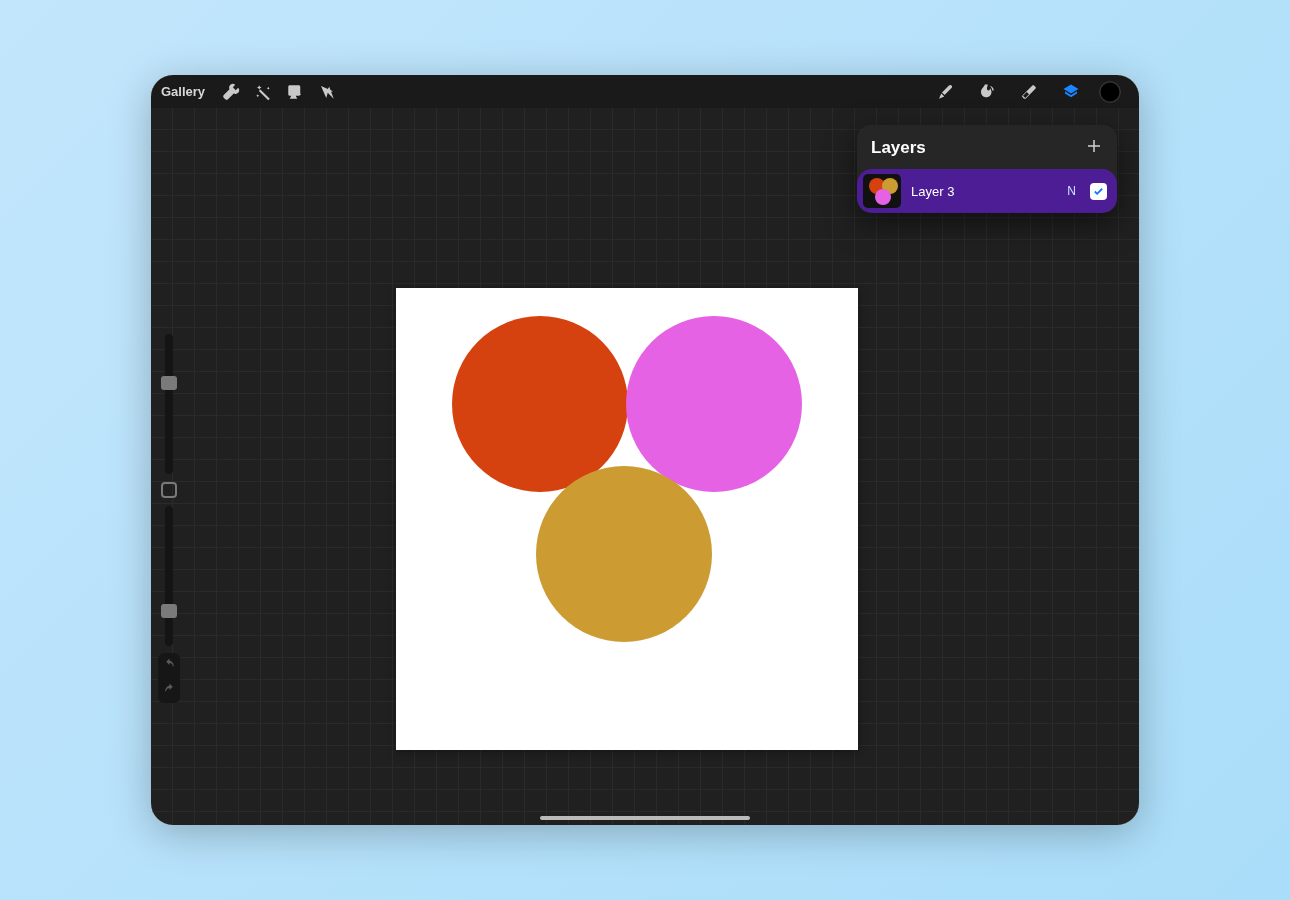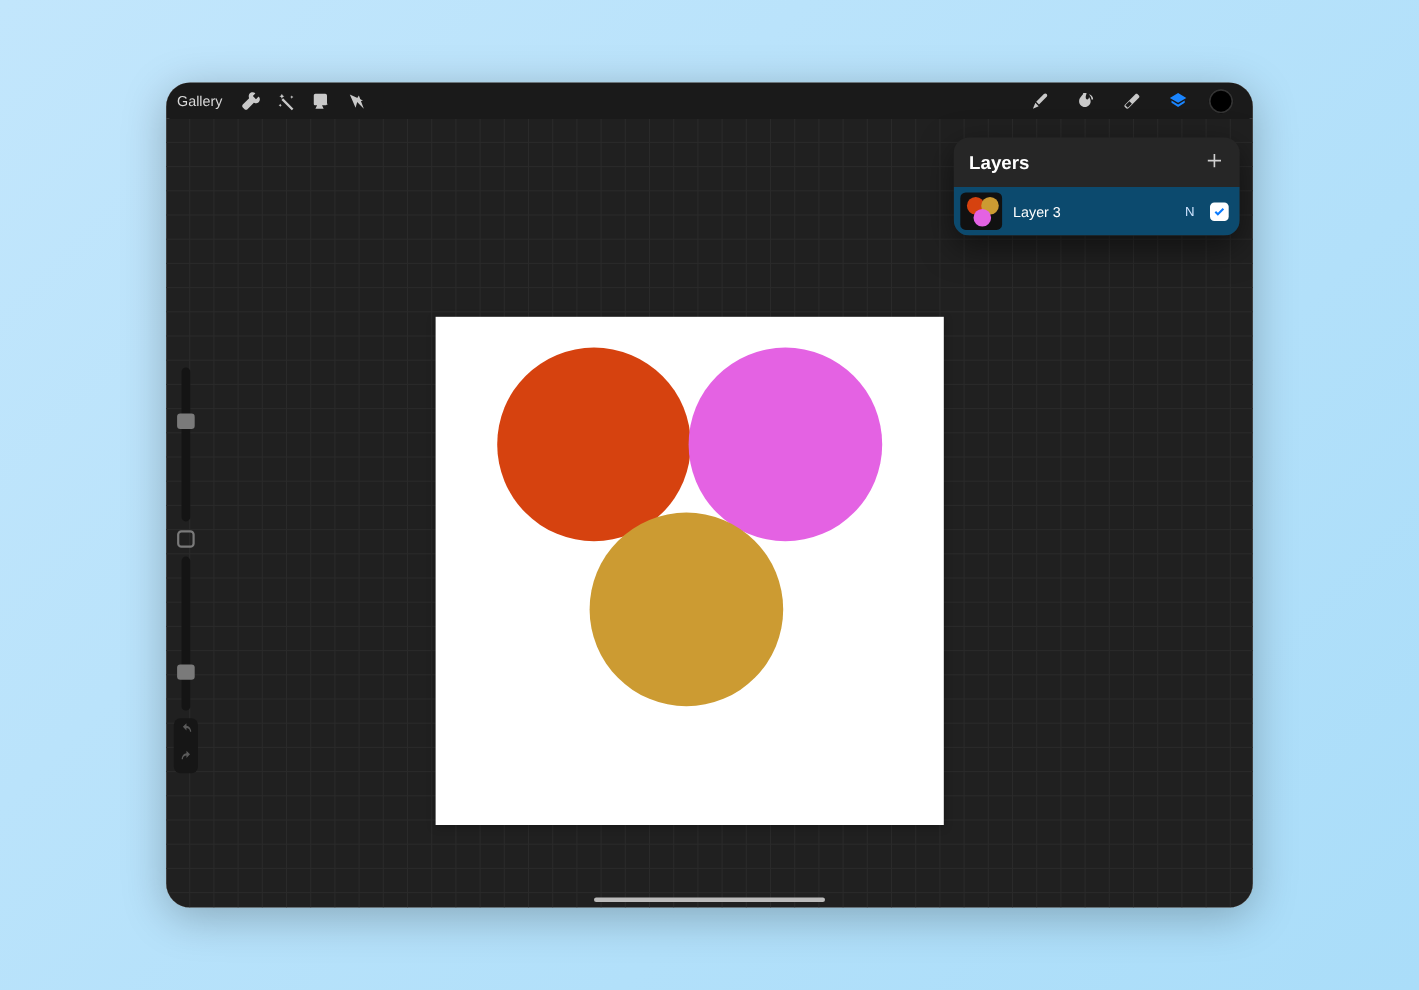--- a/index.html
+++ b/index.html
@@ -34,21 +34,21 @@
     display: flex;
     align-items: center;
     padding: 0 10px;
     gap: 6px;
     background: #1a1a1a;
     position: relative;
     z-index: 5;
   }
   .toolbar-left { display: flex; align-items: center; gap: 4px; }
   .toolbar-right { margin-left: auto; display: flex; align-items: center; gap: 14px; padding-right: 8px; }
-  .gallery-label { color: #d8d8d8; font-size: 13px; font-weight: 400; margin-right: 8px; cursor: pointer; }
+  .gallery-label { color: #d8d8d8; font-size: 13px; font-weight: 700; margin-right: 8px; cursor: pointer; }
   .tb-btn {
     width: 28px; height: 28px;
     display: flex; align-items: center; justify-content: center;
     color: #c9c9c9; cursor: pointer;
     border-radius: 6px;
   }
   .tb-btn svg { width: 18px; height: 18px; }
   .tb-btn.active { color: #1a85ff; }
   .color-swatch {
     width: 22px; height: 22px; border-radius: 11px;
@@ -112,21 +112,21 @@
     border-radius: 6px;
     display: flex; flex-direction: column;
     align-items: center; justify-content: space-around;
     color: #5a5a5a;
   }
   .undo-redo svg { width: 13px; height: 13px; }
 
   
   .layers-panel {
     position: absolute;
-    top: 50px; right: 12px;
+    top: 50px; right: 22px;
     width: 260px;
     background: #262626;
     border-radius: 14px;
     box-shadow: 0 10px 30px rgba(0,0,0,0.5);
     overflow: hidden;
     z-index: 10;
     margin-left: 27px;
   }
   .layers-header {
     display: flex; align-items: center; justify-content: space-between;
@@ -136,21 +136,21 @@
   .layers-add { color: #d0d0d0; cursor: pointer; }
   .layers-add svg { width: 18px; height: 18px; }
 
   .layer-row {
     display: flex; align-items: center;
     height: 44px;
     padding: 0 10px 0 6px;
     gap: 10px;
     cursor: pointer;
   }
-  .layer-row.selected { background: #0c4a6e; }
+  .layer-row.selected { background: #4c1d95; border-radius: 15px; }
   .layer-thumb {
     width: 38px; height: 34px;
     border-radius: 5px;
     background: #fff;
     position: relative;
     overflow: hidden;
     flex-shrink: 0;
   }
   .layer-thumb.dark { background: #111; }
   .lt-c { position: absolute; border-radius: 50%; }

